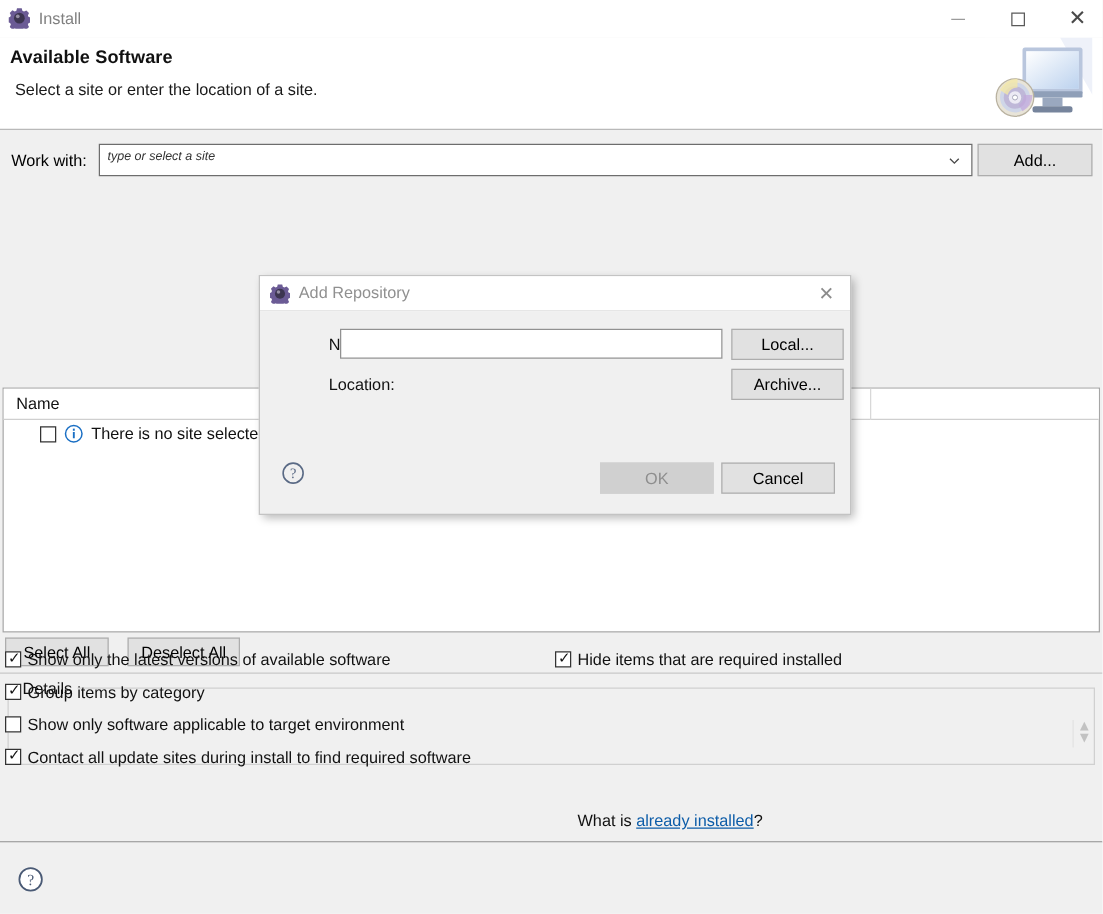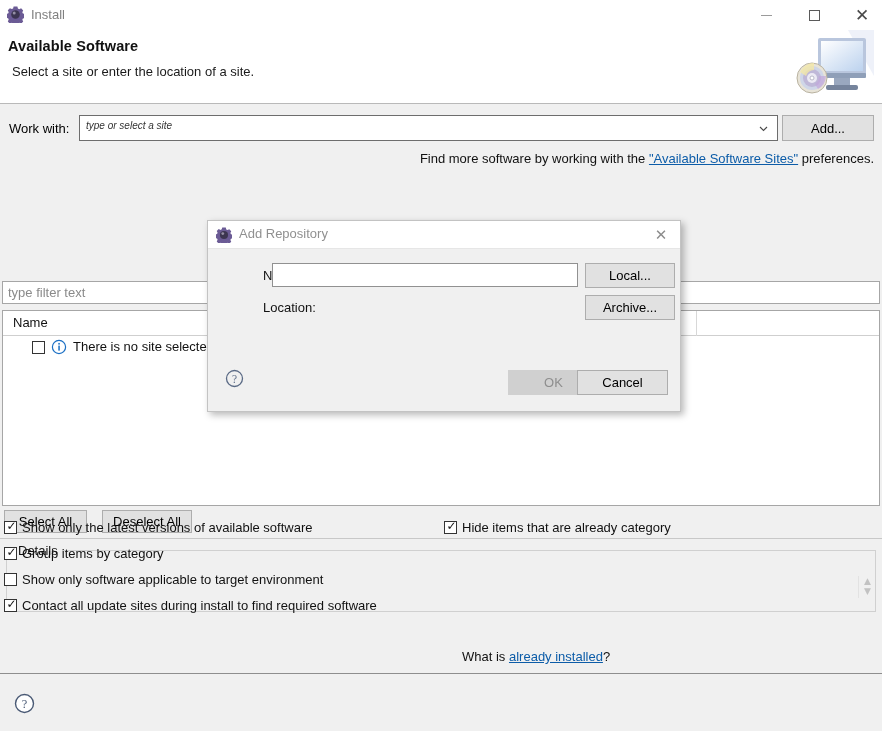--- a/index.html
+++ b/index.html
@@ -257,27 +257,21 @@
       <span class="combo-val">type or select a site</span>
       <span class="combo-arrow">
         <svg width="13" height="13" viewBox="0 0 13 13">
             <path d="M3 5 L6.5 8.5 L10 5" fill="none" stroke="#4a4a4a" stroke-width="1.1"></path>
           </svg>
       </span>
     </div>
 
     <div class="btn" id="btn-add">Add...</div>
 
-    <div class="findmore">
-      <span>Find more software by working with the </span><a href="#">"Available Software Sites"</a><span> preferences.</span>
-    </div>
-
-    <div class="filter">
-      <span class="ph">type filter text</span>
-    </div>
+
 
     <div class="table">
       <div class="thead">
         <span class="th c0">Name</span>
         <span class="th c1">Version</span>
         <span class="colsplit" style="left:449px;"></span>
         <span class="colsplit" style="left:693px;"></span>
       </div>
       <div class="tr">
         <span class="row-chk"></span>
@@ -325,21 +319,21 @@
       <span class="cbx">
           <span class="tick">✓</span>
         </span>
       <span class="otext">Contact all update sites during install to find required software</span>
     </div>
 
     <div class="optrow" style="left:444px; top:416px;">
       <span class="cbx">
           <span class="tick">✓</span>
         </span>
-      <span class="otext">Hide items that are already category</span>
+      <span class="otext">Hide items that are required installed</span>
     </div>
     <div class="whatis">
       <span>What is </span><a href="#">already installed</a><span>?</span>
     </div>
   </div>
 
   <div class="sep-bottom"></div>
   <div class="bottombar">
     <span class="help-icon">
       <svg width="21" height="21" viewBox="0 0 21 21">
@@ -372,17 +366,17 @@
 
     <span class="m-lbl" style="left:14px; top:79px;">Location:</span>
     <div class="btn" style="position:absolute; left:377px; top:74px; width:90px; height:25px;">Archive...</div>
 
     <span class="m-help">
       <svg width="19" height="19" viewBox="0 0 19 19">
         <circle cx="9.5" cy="9.5" r="8" fill="#f0f0f0" stroke="#5a6a85" stroke-width="1.3"></circle>
         <text x="9.5" y="13.6" font-family="Liberation Serif, serif" font-size="11.5" fill="#5a6a85" text-anchor="middle">?</text>
       </svg>
     </span>
-    <div class="btn disabled" style="position:absolute; left:272px; top:149px; width:91px; height:25px; background:#d0d0d0; border-color:#d0d0d0; color:#8e8e8e;margin-left:28px;">OK</div>
+    <div class="btn disabled" style="position:absolute; left:272px; top:149px; width:91px; height:25px; background:#d0d0d0; border-color:#d0d0d0; color:#8e8e8e;">OK</div>
     <div class="btn" style="position:absolute; left:369px; top:149px; width:91px; height:25px;">Cancel</div>
   </div>
 
 </div>
 
 </body></html>

